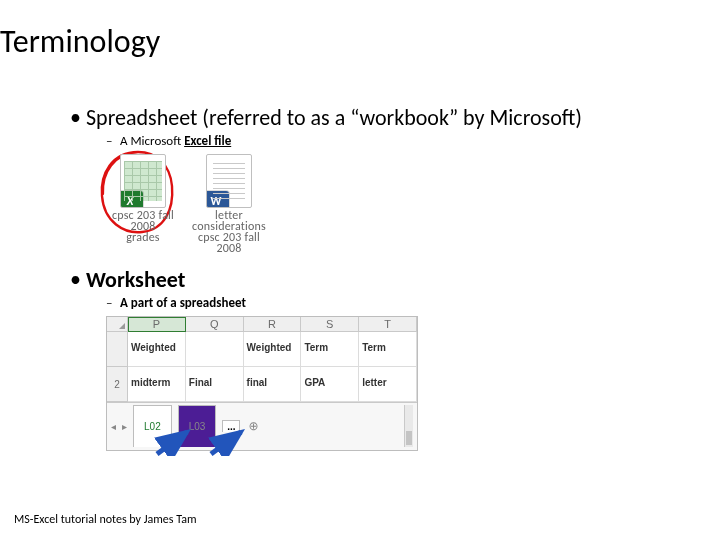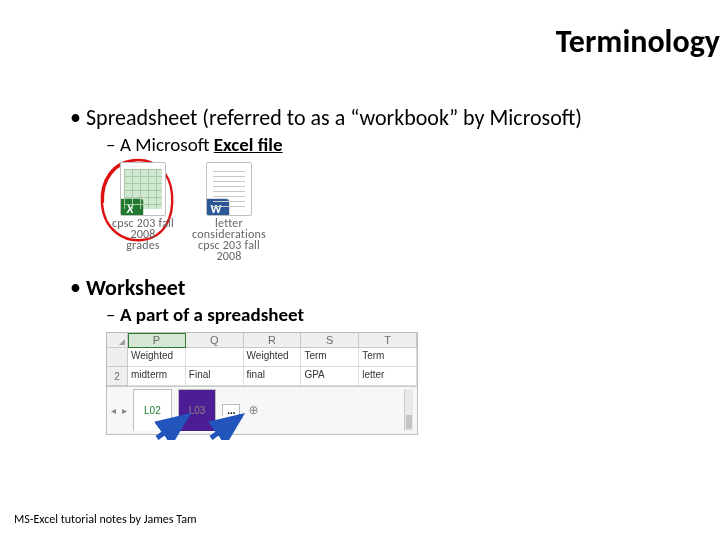--- a/index.html
+++ b/index.html
@@ -17,41 +17,41 @@
     width: 720px;
     height: 540px;
     position: relative;
     box-sizing: border-box;
   }
   .title {
     position: absolute;
     top: 22px;
     left: 0;
     width: 100%;
-    text-align: right;
+    text-align: left;
     font-size: 32px;
-    font-weight: 700;
+    font-weight: 400;
   }
   .body {
     position: absolute;
     top: 100px;
     left: 28px;
     right: 28px;
     margin-left: 42px;
   }
   .l1 {
     font-size: 22px;
     margin: 4px 0 2px 0;
   }
   .l1 .bullet {
     display: inline-block;
     width: 16px;
   }
   .l2 {
-    font-size: 19px;
+    font-size: 13px;
     margin: 2px 0 6px 36px;
   }
   .l2 .dash {
     display: inline-block;
     width: 14px;
   }
   .bold { font-weight: 700; }
   .underline { text-decoration: underline; }
 
   
@@ -190,22 +190,22 @@
   }
   .ws-col.sel {
     background: #d6e7d6;
     outline: 1px solid #2f7d32;
     outline-offset: -1px;
   }
   .ws-cell {
     flex: 1 1 0;
     border-right: 1px solid #dcdcdc;
     border-bottom: 1px solid #dcdcdc;
-    padding: 2px 3px;
-    font-weight: 400;
+    padding: 10px 3px;
+    font-weight: 700;
     color: #333;
     min-height: 14px;
     font-size: 10px;
     line-height: 12px;
   }
   .ws-tabs {
     display: flex;
     align-items: center;
     gap: 6px;
     padding: 2px 4px 3px 4px;

